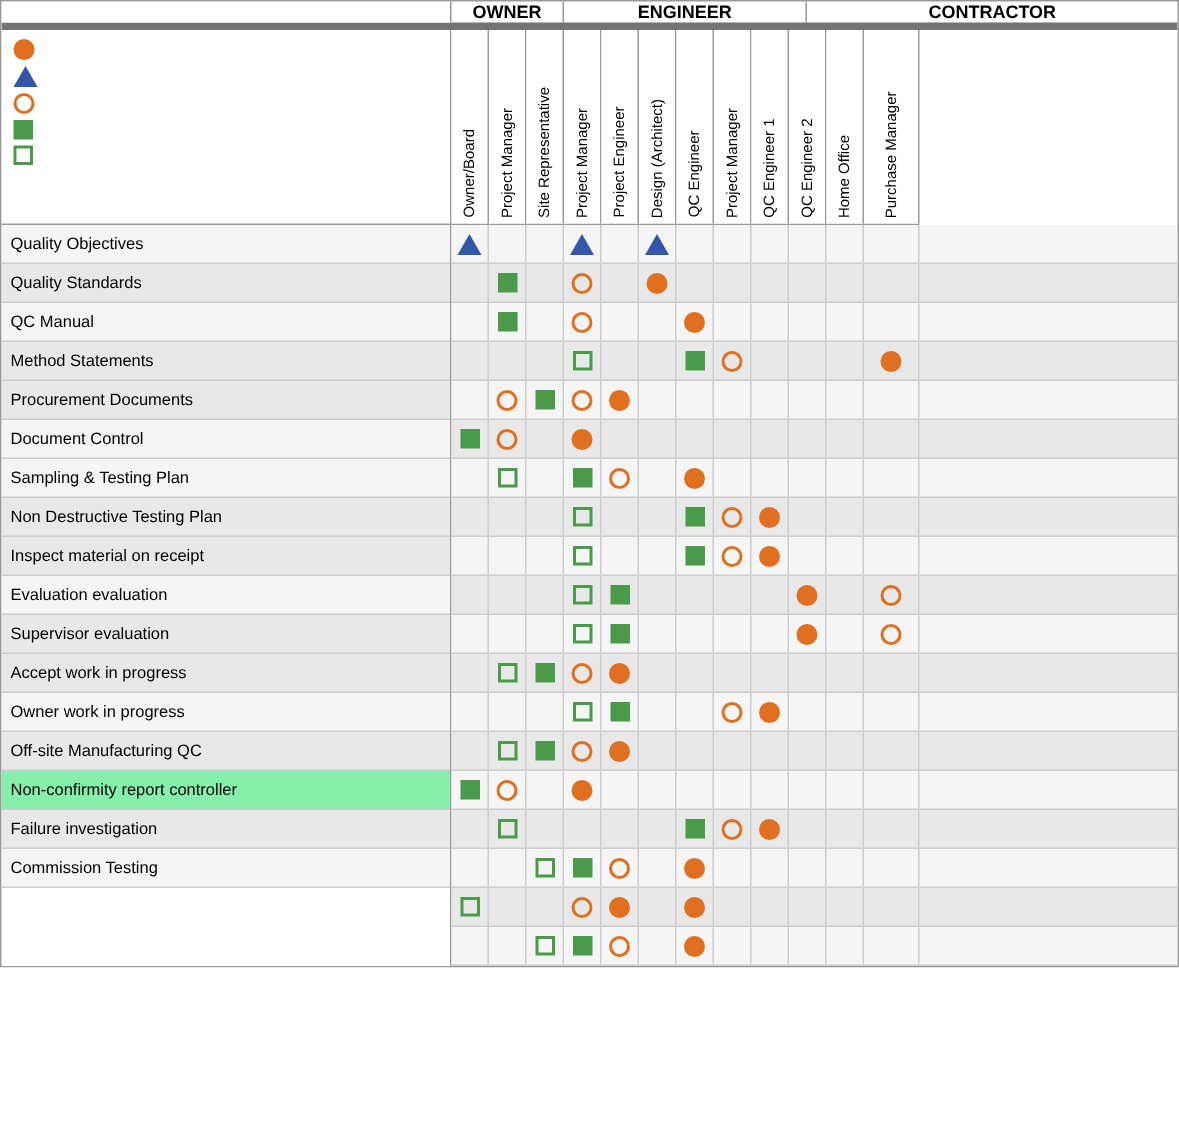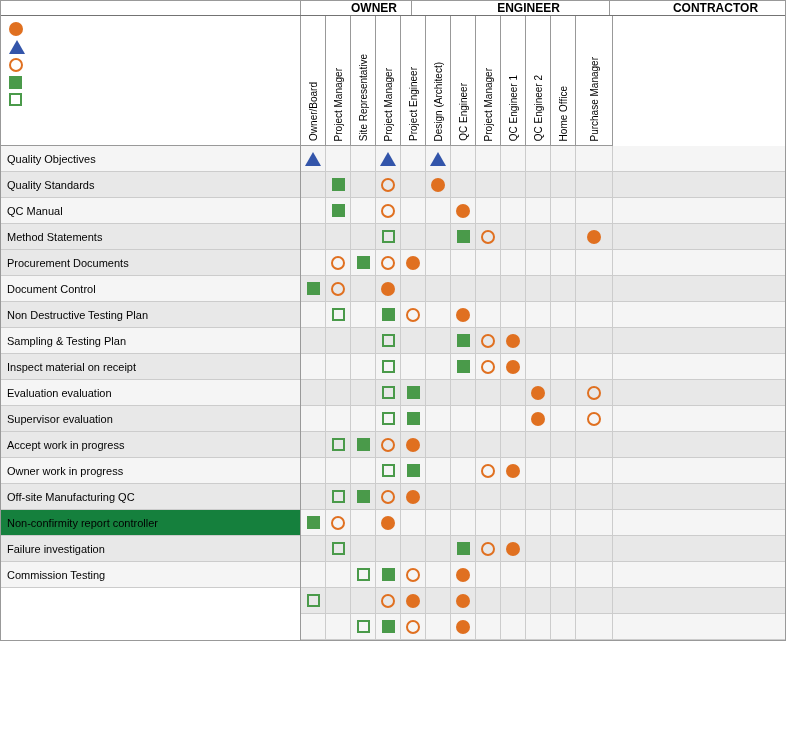--- a/index.html
+++ b/index.html
@@ -15,21 +15,21 @@
     .sym-square-fill { width: 13px; height: 13px; background: #4a9a4a; display: inline-block; }
     .sym-square-empty { width: 13px; height: 13px; border: 2px solid #4a9a4a; display: inline-block; background: transparent; }
     
     .legend-sym { display: inline-block; }
   </style>
 </head>
 <body>
 
 <div class="container">
 
-  <div style="display:flex; border-bottom: 1px solid #737373; gap: 36px;">
+  <div style="display:flex; border-bottom: 5px solid #737373;">
 
     <div style="width:300px; border-right:1px solid #999; padding:4px 8px; background:#fff;">
       <div style="font-weight:bold; font-size:12px;"></div>
     </div>
 
     <div style="width:75px; border-right:1px solid #999; display:flex; align-items:center; justify-content:center; font-weight:bold; font-size:12px;">OWNER</div>
 
     <div style="width:162px; border-right:1px solid #999; display:flex; align-items:center; justify-content:center; font-weight:bold; font-size:12px;">ENGINEER</div>
 
     <div style="flex:1; display:flex; align-items:center; justify-content:center; font-weight:bold; font-size:12px;">CONTRACTOR</div>
@@ -102,29 +102,29 @@
 
   <div style="display:flex;">
 
     <div id="row-labels" style="width:300px; border-right:1px solid #999;">
     <div style="height: 26px; display: flex; align-items: center; padding-left: 6px; border-bottom: 1px solid rgb(204, 204, 204); font-size: 11px; background: rgb(245, 245, 245);">Quality Objectives</div>
         <div style="height: 26px; display: flex; align-items: center; padding-left: 6px; border-bottom: 1px solid rgb(204, 204, 204); font-size: 11px; background: rgb(232, 232, 232);">Quality Standards</div>
         <div style="height: 26px; display: flex; align-items: center; padding-left: 6px; border-bottom: 1px solid rgb(204, 204, 204); font-size: 11px; background: rgb(245, 245, 245);">QC Manual</div>
         <div style="height: 26px; display: flex; align-items: center; padding-left: 6px; border-bottom: 1px solid rgb(204, 204, 204); font-size: 11px; background: rgb(232, 232, 232);">Method Statements</div>
         <div style="height: 26px; display: flex; align-items: center; padding-left: 6px; border-bottom: 1px solid rgb(204, 204, 204); font-size: 11px; background: rgb(232, 232, 232);">Procurement Documents</div>
         <div style="height: 26px; display: flex; align-items: center; padding-left: 6px; border-bottom: 1px solid rgb(204, 204, 204); font-size: 11px; background: rgb(245, 245, 245);">Document Control</div>
+        <div style="height: 26px; display: flex; align-items: center; padding-left: 6px; border-bottom: 1px solid rgb(204, 204, 204); font-size: 11px; background: rgb(245, 245, 245);">Sampling &amp; Testing Plan</div>
         <div style="height: 26px; display: flex; align-items: center; padding-left: 6px; border-bottom: 1px solid rgb(204, 204, 204); font-size: 11px; background: rgb(232, 232, 232);">Non Destructive Testing Plan</div>
-        <div style="height: 26px; display: flex; align-items: center; padding-left: 6px; border-bottom: 1px solid rgb(204, 204, 204); font-size: 11px; background: rgb(245, 245, 245);">Sampling &amp; Testing Plan</div>
         <div style="height: 26px; display: flex; align-items: center; padding-left: 6px; border-bottom: 1px solid rgb(204, 204, 204); font-size: 11px; background: rgb(232, 232, 232);">Inspect material on receipt</div>
         <div style="height: 26px; display: flex; align-items: center; padding-left: 6px; border-bottom: 1px solid rgb(204, 204, 204); font-size: 11px; background: rgb(245, 245, 245);">Evaluation evaluation</div>
         <div style="height: 26px; display: flex; align-items: center; padding-left: 6px; border-bottom: 1px solid rgb(204, 204, 204); font-size: 11px; background: rgb(232, 232, 232);">Supervisor evaluation</div>
         <div style="height: 26px; display: flex; align-items: center; padding-left: 6px; border-bottom: 1px solid rgb(204, 204, 204); font-size: 11px; background: rgb(232, 232, 232);">Accept work in progress</div>
         <div style="height: 26px; display: flex; align-items: center; padding-left: 6px; border-bottom: 1px solid rgb(204, 204, 204); font-size: 11px; background: rgb(245, 245, 245);">Owner work in progress</div>
         <div style="height: 26px; display: flex; align-items: center; padding-left: 6px; border-bottom: 1px solid rgb(204, 204, 204); font-size: 11px; background: rgb(232, 232, 232);">Off-site Manufacturing QC</div>
-        <div style="height: 26px; display: flex; align-items: center; padding-left: 6px; border-bottom: 1px solid rgb(204, 204, 204); font-size: 11px; background: #15803d;">Non-confirmity report controller</div>
+        <div style="height: 26px; display: flex; align-items: center; padding-left: 6px; border-bottom: 1px solid rgb(204, 204, 204); font-size: 11px; background: #86efac;">Non-confirmity report controller</div>
         <div style="height: 26px; display: flex; align-items: center; padding-left: 6px; border-bottom: 1px solid rgb(204, 204, 204); font-size: 11px; background: rgb(232, 232, 232);">Failure investigation</div>
         <div style="height: 26px; display: flex; align-items: center; padding-left: 6px; border-bottom: 1px solid rgb(204, 204, 204); font-size: 11px; background: rgb(245, 245, 245);">Commission Testing</div>
       </div>
 
     <div id="data-grid" style="flex:1; display:flex; flex-direction:column;">
     <div style="display: flex; height: 26px; border-bottom: 1px solid rgb(204, 204, 204); background: rgb(245, 245, 245);">
           <div style="width: 25px; min-width: 25px; border-right: 1px solid rgb(204, 204, 204); display: flex; align-items: center; justify-content: center;">
             <span class="sym-triangle"></span>
           </div>
           <div style="width: 25px; min-width: 25px; border-right: 1px solid rgb(204, 204, 204); display: flex; align-items: center; justify-content: center;"></div>

